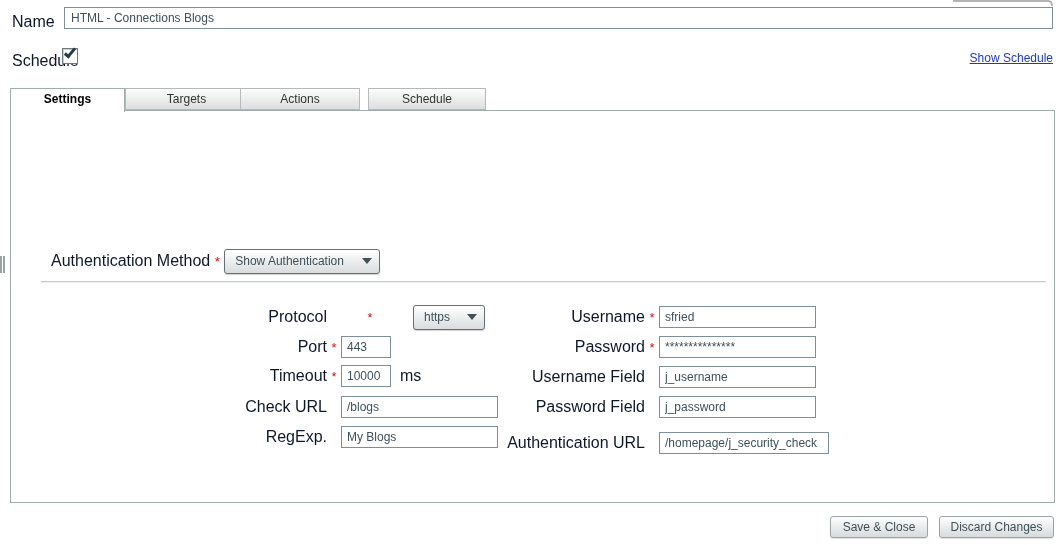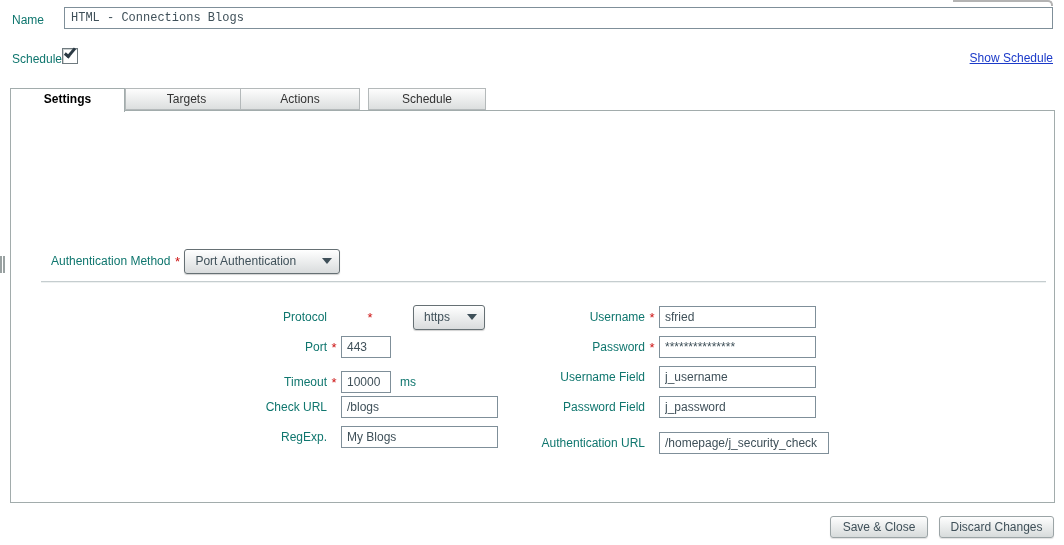--- a/index.html
+++ b/index.html
@@ -1,25 +1,25 @@
 <!DOCTYPE html>
 <html><head>
 <meta charset="utf-8">
 <style>
   * { margin:0; padding:0; box-sizing:border-box; }
   html,body { background:#fff; }
   body { font-family:"Liberation Sans", sans-serif; font-size:12px; color:#3f5059; }
   .stage { position:relative; width:1064px; height:545px; background:#fff; overflow:hidden; }
 
-  .lbl { color:#0f766e; font-size:12px; white-space:nowrap; }
+  .lbl { color:#0f172a; font-size:16px; white-space:nowrap; }
 
   
   .name-label { position:absolute; left:12px; top:13px; }
   .name-input { position:absolute; left:64px; top:7px; width:989px; height:22px;
-    border:1px solid #7f8f99; padding:0 6px; font-family:Liberation Mono, monospace;
+    border:1px solid #7f8f99; padding:0 6px; font-family:Liberation Sans, sans-serif;
     font-size:12px; color:#3f5059; background:#fff; }
   .enabled-label { position:absolute; left:12px; top:52px; }
   .checkbox { position:absolute; left:62px; top:48px; width:16px; height:16px;
     background:#fff; border:1px solid #6f7a7f; box-shadow: inset 1px 1px 0 #ccd1d2; }
   .checkmark { position:absolute; left:4px; top:-3px; width:6px; height:12px;
     border-right:3px solid #2c3a44; border-bottom:3px solid #2c3a44; transform:rotate(40deg); }
   .schedule-link { position:absolute; right:11px; top:51px; color:#1b3ac9;
     text-decoration:underline; cursor:pointer; }
 
   
@@ -55,21 +55,21 @@
   .txt { height:22px; border:1px solid #7f8f99; padding:0 5px; background:#fff;
     font-family:"Liberation Sans",sans-serif; font-size:12px; color:#3f5059; }
   .w-sm  { width:50px; }
   .w-md  { width:157px; }
   .w-lg  { width:170px; }
   .suffix { margin-left:9px; }
 
   .auth-row { left:40px; top:137px; }
   .rowL1 { left:38px; top:193px;gap:36px; }
   .rowL2 { left:38px; top:223px; }
-  .rowL3 { left:38px; top:258px; }
+  .rowL3 { left:38px; top:252px; }
   .rowL4 { left:38px; top:283px; }
   .rowL5 { left:38px; top:313px; }
   .rowR1 { left:424px; top:193px; }
   .rowR2 { left:424px; top:223px; }
   .rowR3 { left:424px; top:253px; }
   .rowR4 { left:424px; top:283px; }
   .rowR5 { left:424px; top:319px; }
 
   
   .dropdown { height:25px; border:1px solid #667074; border-radius:3px;
@@ -113,21 +113,21 @@
   <div class="tab tab-settings active">Settings</div>
   <div class="tab tab-actions">Actions</div>
   <div class="tab tab-schedule">Schedule</div>
 
   <div class="panel">
 
     <div class="row auth-row" style="position:absolute;">
       <span class="lbl">Authentication Method</span>
       <span class="req">*</span>
       <div class="dropdown dd-auth">
-        <span class="dd-text">Port Authentication</span>
+        <span class="dd-text">Show Authentication</span>
         <span class="dd-arrow-box">
           <span class="dd-arrow"></span>
         </span>
       </div>
     </div>
 
     <div class="separator"></div>
 
     <div class="row rowL1">
       <span class="lbl flabel w-left">Protocol</span>

